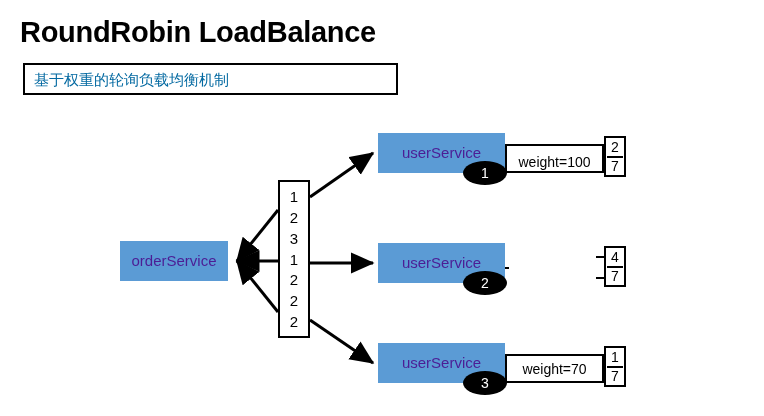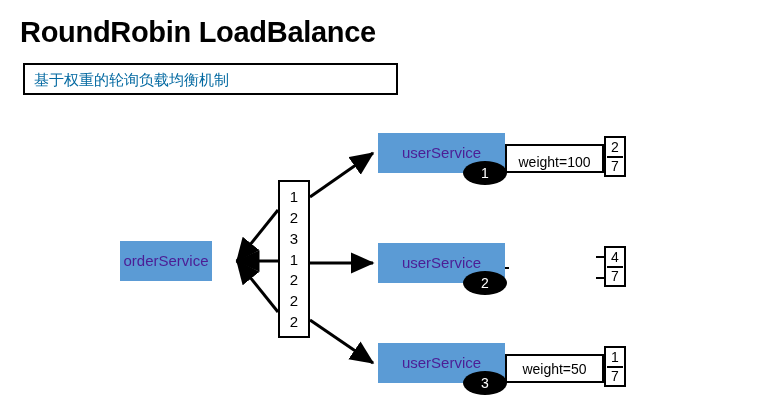--- a/index.html
+++ b/index.html
@@ -75,21 +75,21 @@
   .service-label {
     color: #4c1d95;
     font-size: 15px;
     line-height: 18px;
     white-space: nowrap;
   }
 
   #order-service {
     left: 120px;
     top: 241px;
-    width: 92px;
+    width: 108px;
     height: 40px;
   }
   .user-service {
     left: 378px;
     width: 127px;
     height: 40px;
   }
   #user-service-1 { top: 133px; }
   #user-service-2 { top: 243px; }
   #user-service-3 { top: 343px; }
@@ -268,21 +268,21 @@
     <span class="fraction-numerator">4</span>
     <span class="fraction-bar"></span>
     <span class="fraction-denominator">7</span>
   </div>
 
   <div id="user-service-3" class="service-box user-service">
     <span class="service-label">userService</span>
   </div>
   <div id="badge-3" class="index-badge">3</div>
   <div id="weight-box-3" class="weight-box">
-    <span class="weight-text">weight=50</span>
+    <span class="weight-text">weight=70</span>
   </div>
   <div id="fraction-box-3" class="fraction-box">
     <span class="fraction-numerator">1</span>
     <span class="fraction-bar"></span>
     <span class="fraction-denominator">7</span>
   </div>
 
 </div>
 
 </body></html>

